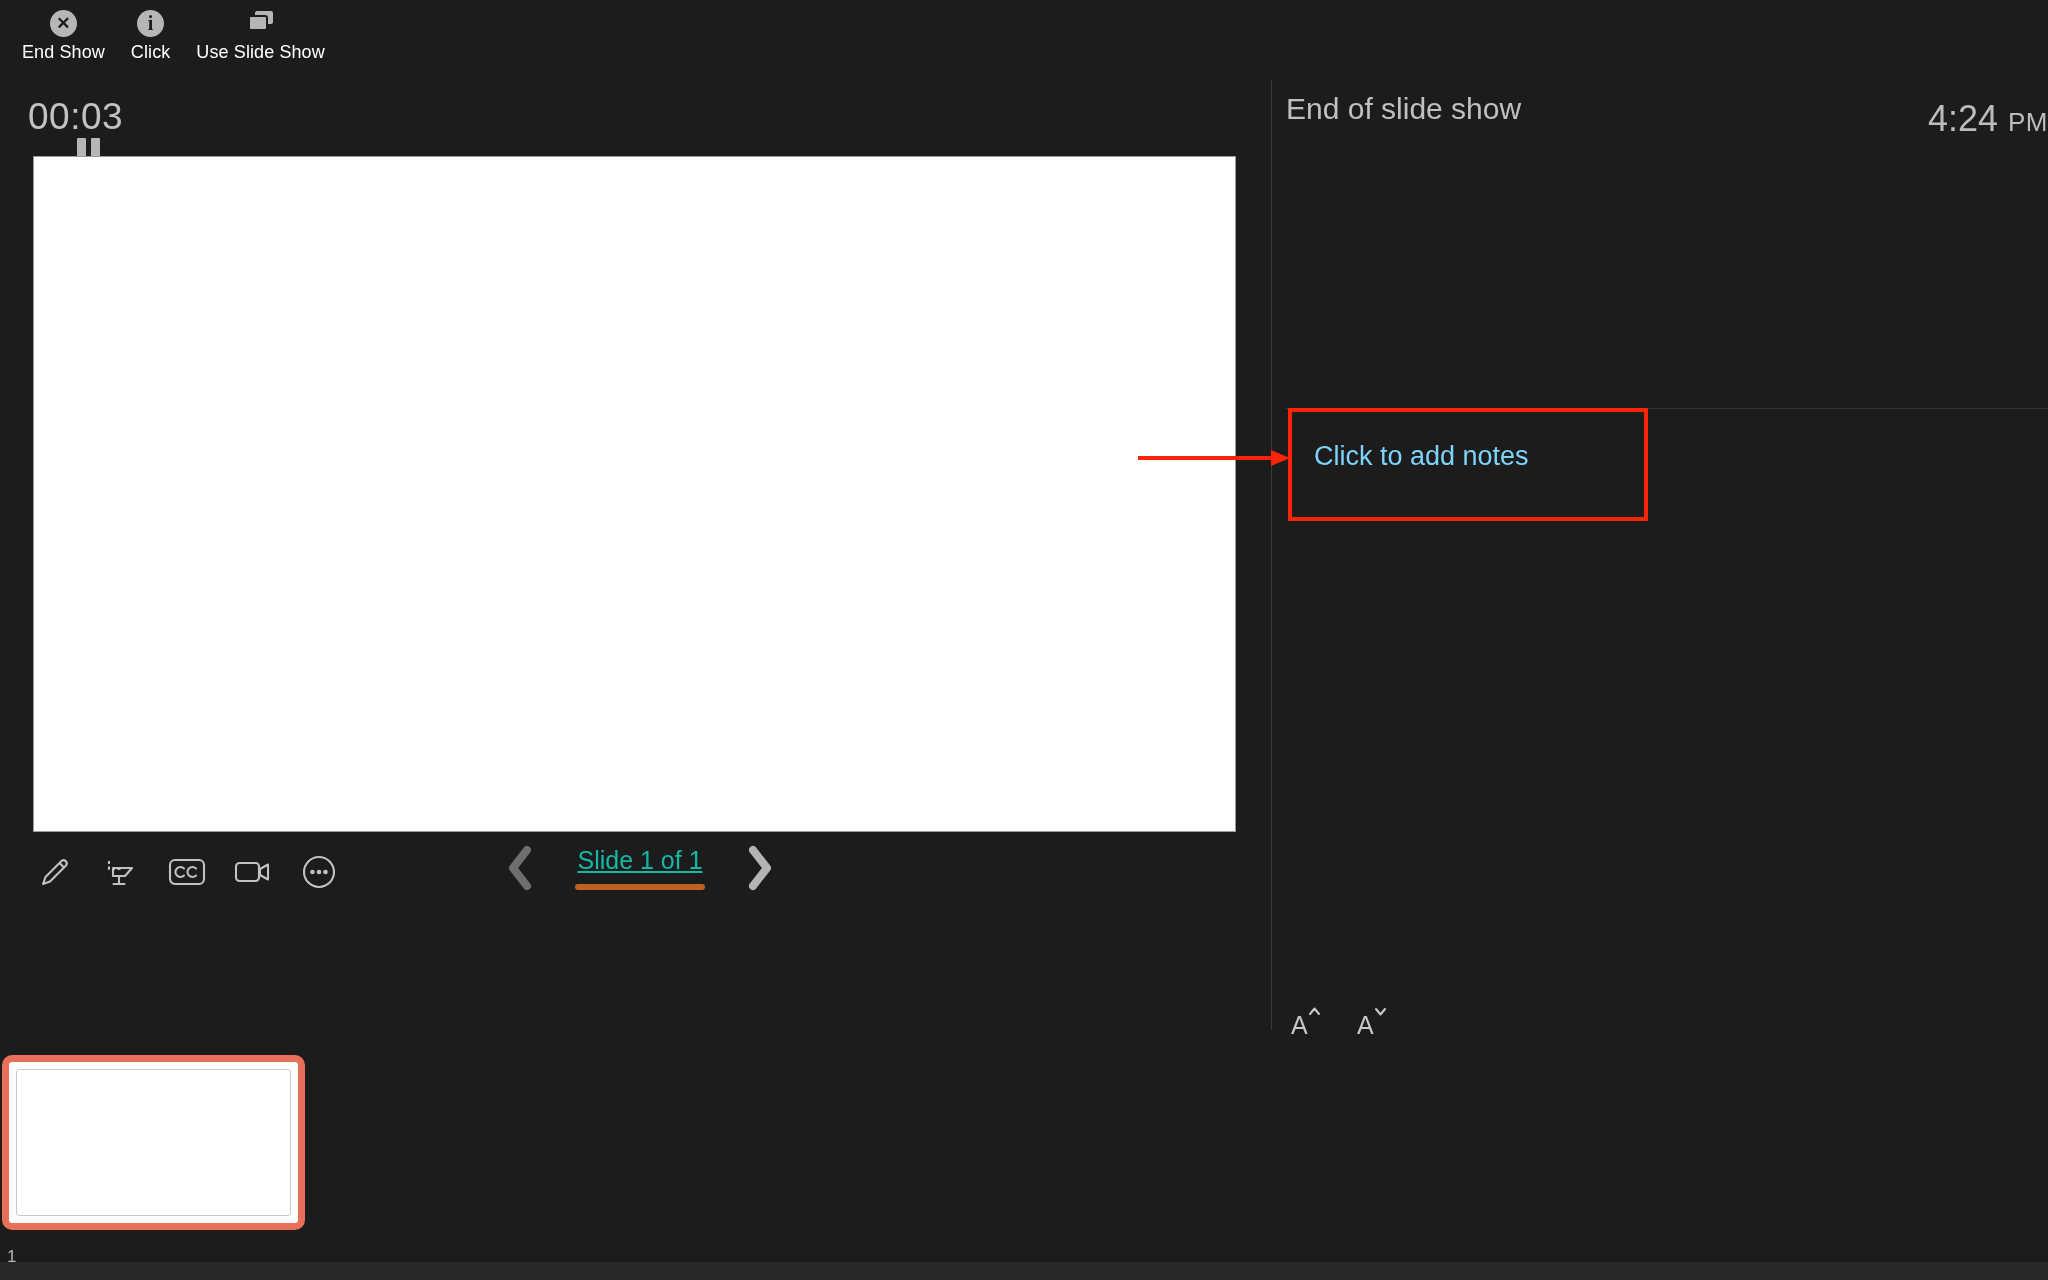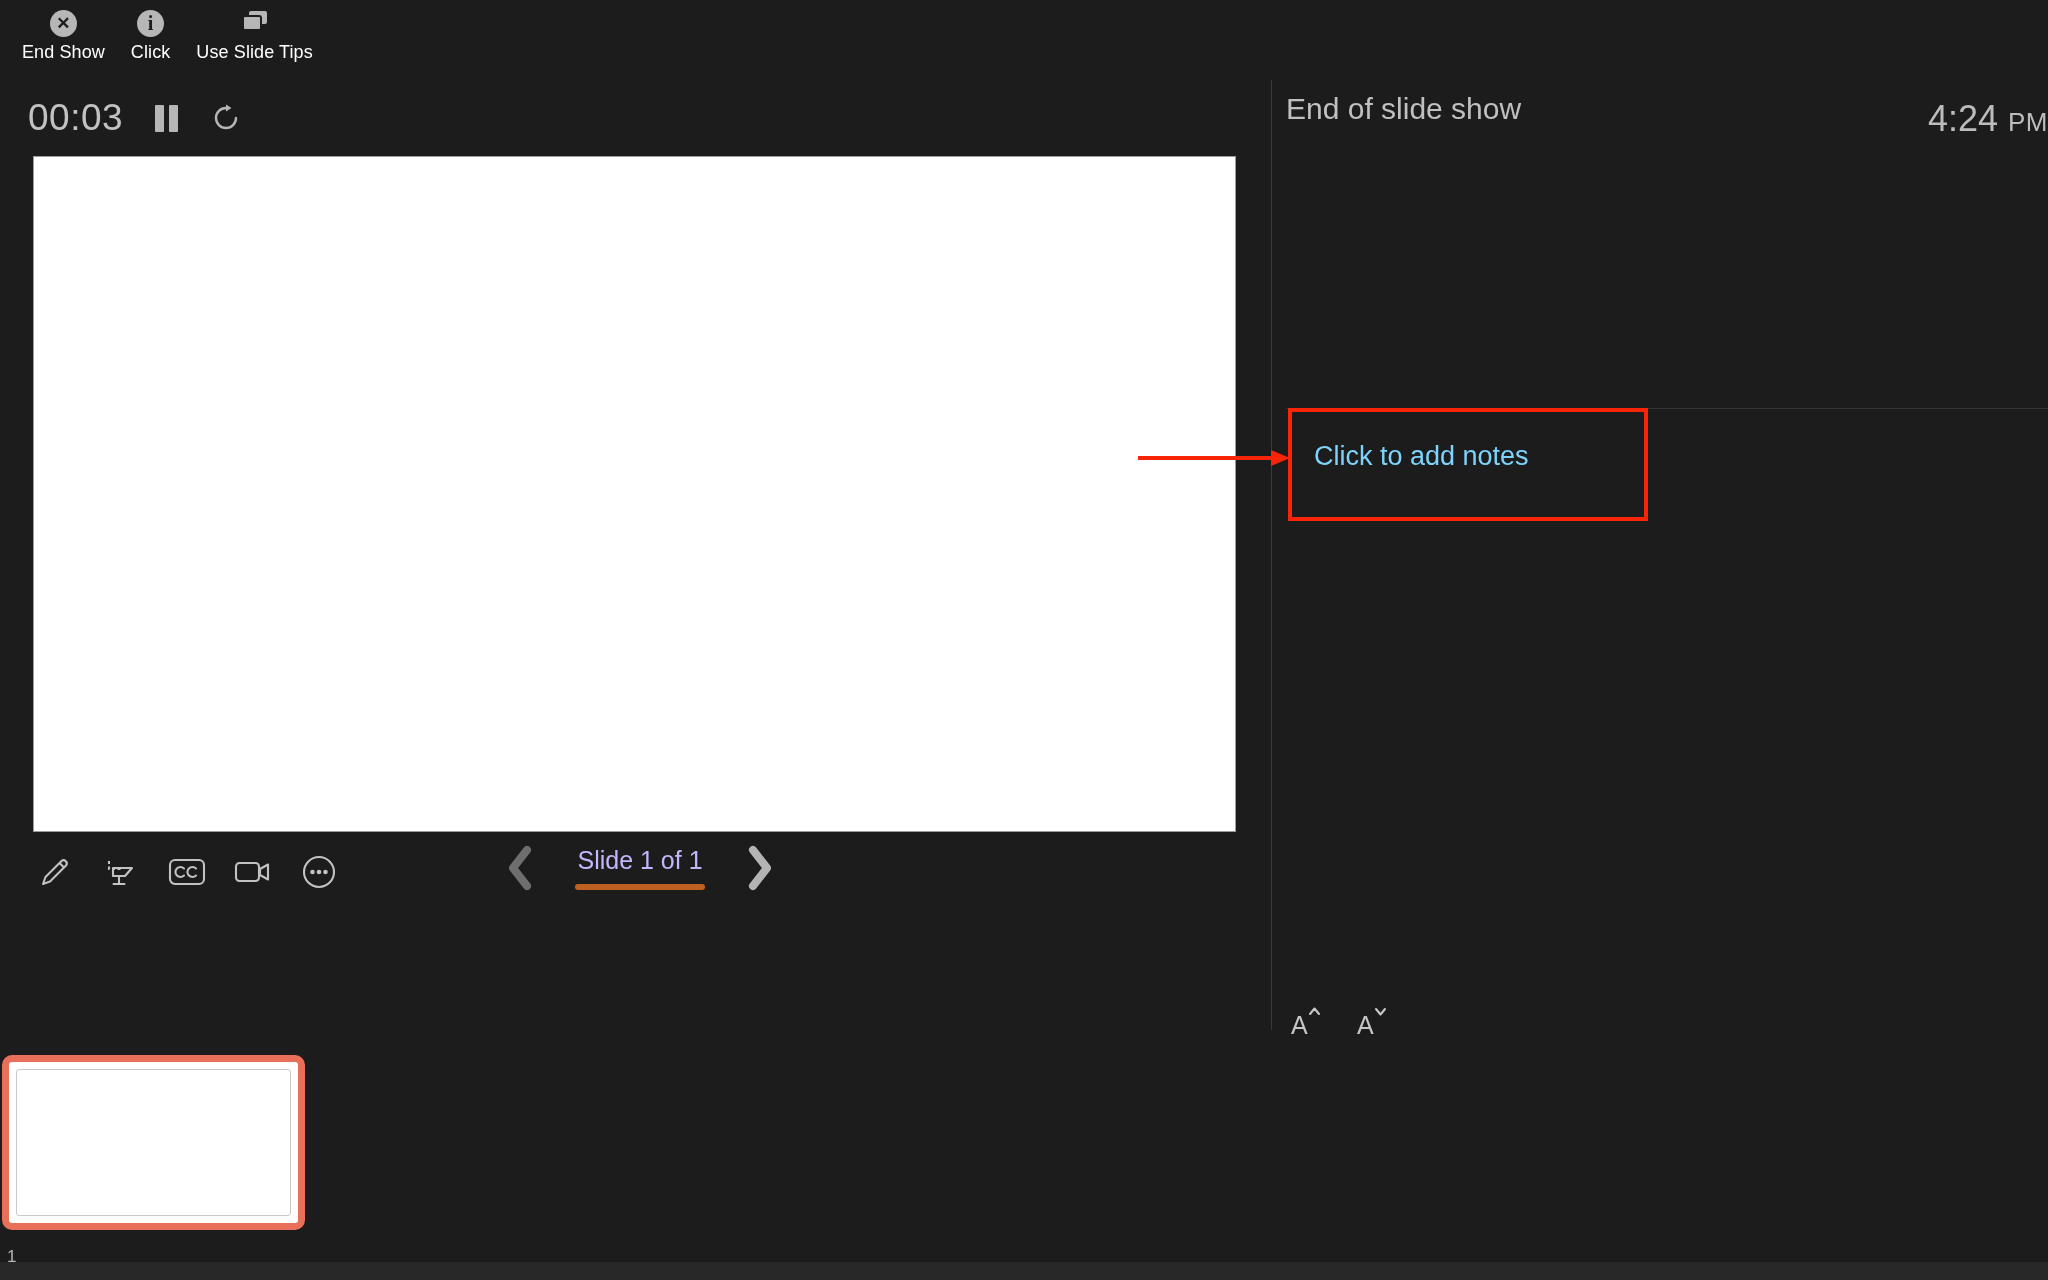--- a/index.html
+++ b/index.html
@@ -65,20 +65,21 @@
     line-height: 1;
   }
 
   
   .timer-row {
     position: absolute;
     left: 28px; top: 96px;
     display: flex;
     align-items: center;
     height: 44px;
+    flex-direction: column;
   }
   .timer-text {
     font-size: 37px;
     color: #c2c2c2;
     letter-spacing: 0.5px;
     font-weight: 400;
   }
   .timer-ctrl {
     margin-left: 26px;
     width: 34px; height: 34px;
@@ -139,23 +140,24 @@
     align-items: center;
     justify-content: space-between;
   }
   .chev {
     width: 40px; height: 56px;
     display: flex; align-items: center; justify-content: center;
   }
   .nav-center { text-align: center; }
   .nav-label {
     font-size: 25px;
-    color: #c4b5fd;
+    color: #14b8a6;
     white-space: nowrap;
     margin-bottom: 9px;
+    text-decoration: underline;
   }
   .nav-progress {
     width: 130px; height: 6px;
     border-radius: 3px;
     background: #c06020;
     margin: 0 auto;
   }
 
   
   .vdivider {
@@ -279,21 +281,21 @@
     <span class="tlabel">Click</span>
   </div>
 
   <div class="tool-btn">
     <span class="glyph">
       <svg width="28" height="26" viewBox="0 0 28 26">
         <rect x="8" y="1" width="18" height="13" rx="2" fill="#b6b6b6"></rect>
         <rect x="2" y="6" width="18" height="14" rx="2" fill="#b6b6b6" stroke="#1c1c1c" stroke-width="2"></rect>
       </svg>
     </span>
-    <span class="tlabel">Use Slide Tips</span>
+    <span class="tlabel">Use Slide Show</span>
   </div>
 
 </div>
 
 <div class="timer-row">
   <span class="timer-text">00:03</span>
   <span class="timer-ctrl">
     <span class="pause-bars">
         <i></i>
         <i></i>

